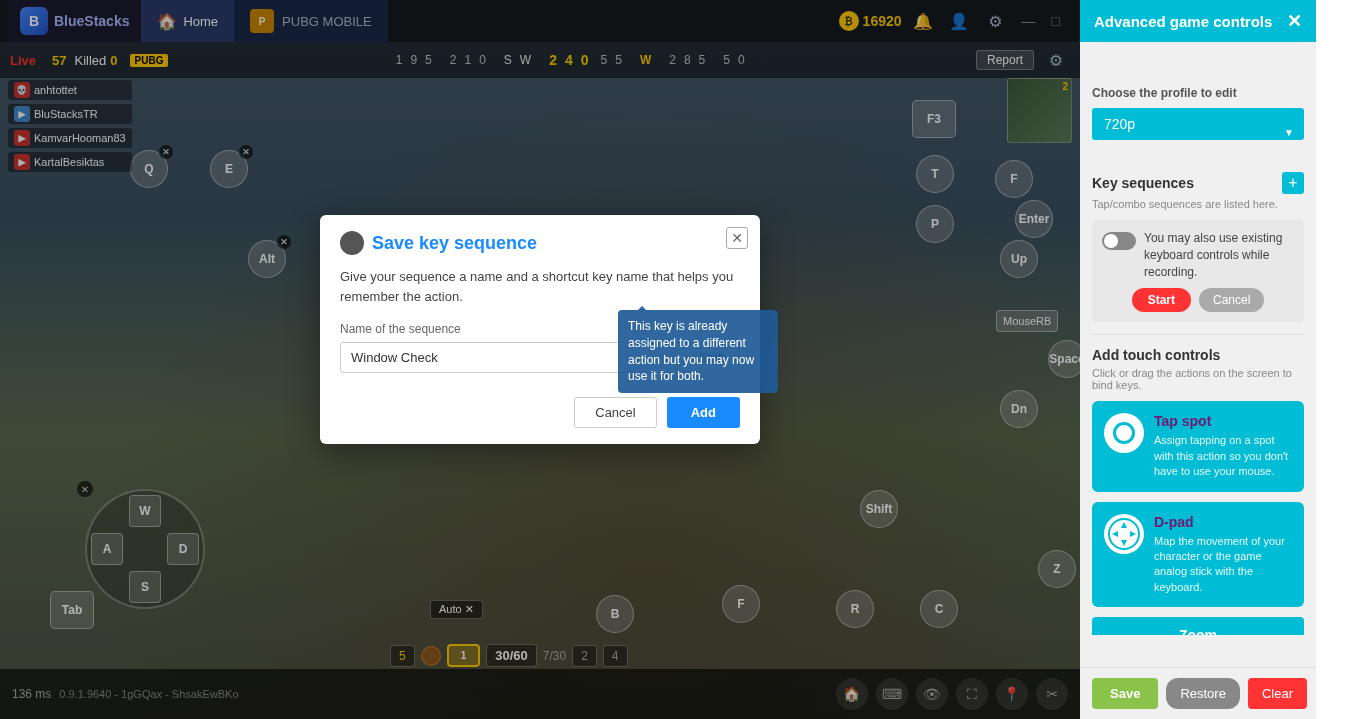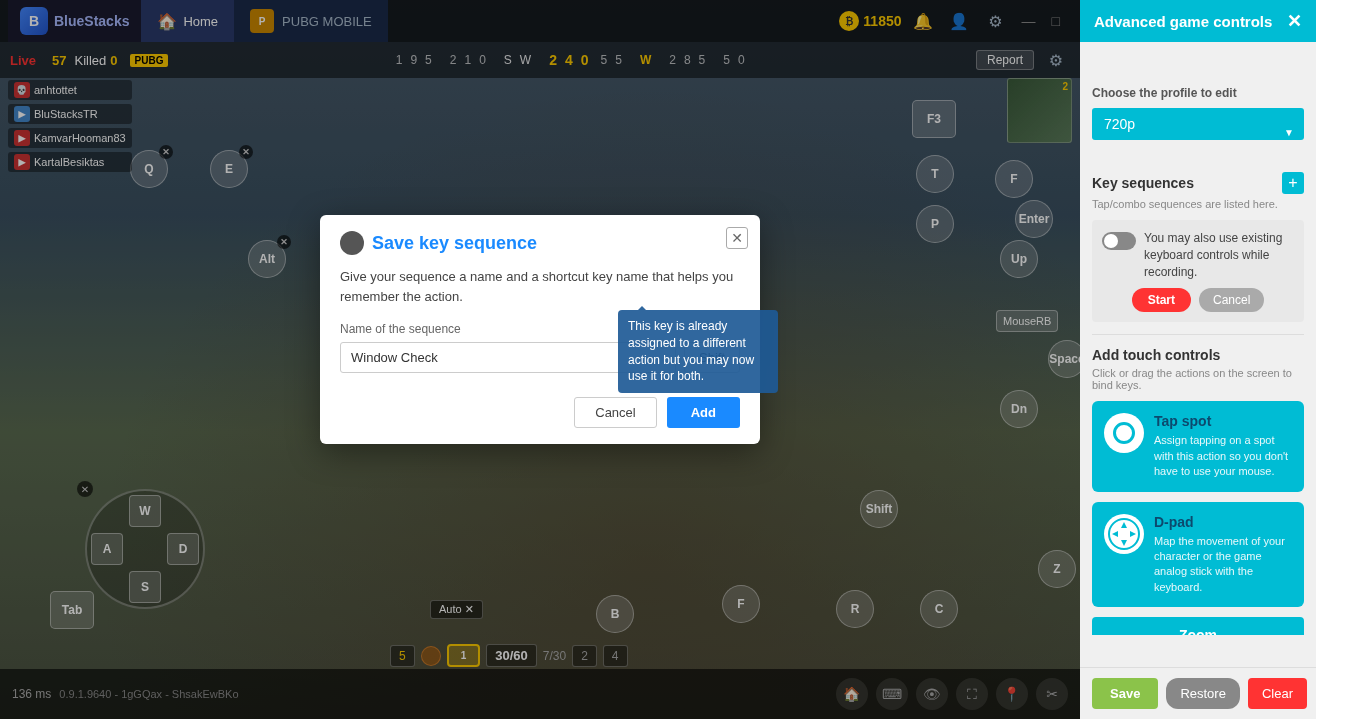--- a/index.html
+++ b/index.html
@@ -677,21 +677,21 @@
       flex-shrink: 0;
       display: flex;
       align-items: center;
       justify-content: center;
       font-size: 18px;
     }
 
     .touch-info { flex: 1; }
 
     .touch-name {
-      color: #0c4a6e;
+      color: #701a75;
       font-size: 14px;
       font-weight: bold;
       margin-bottom: 4px;
     }
 
     .touch-desc {
       color: rgba(255,255,255,0.9);
       font-size: 11px;
       line-height: 1.4;
     }
@@ -796,21 +796,21 @@
       <span style="font-size:16px;">🏠</span>
       <span>Home</span>
     </div>
     <div class="tab-pubg">
       <div class="pubg-icon">P</div>
       <span>PUBG MOBILE</span>
     </div>
     <div class="top-right-icons">
       <div class="coin-display">
         <div class="coin-circle">₿</div>
-        <span>11850</span>
+        <span>16920</span>
       </div>
       <div class="icon-btn">🔔</div>
       <div class="icon-btn">👤</div>
       <div class="icon-btn">⚙</div>
       <span class="win-btn">—</span>
       <span class="win-btn">□</span>
     </div>
   </div>
 
   <div class="hud-bar">

